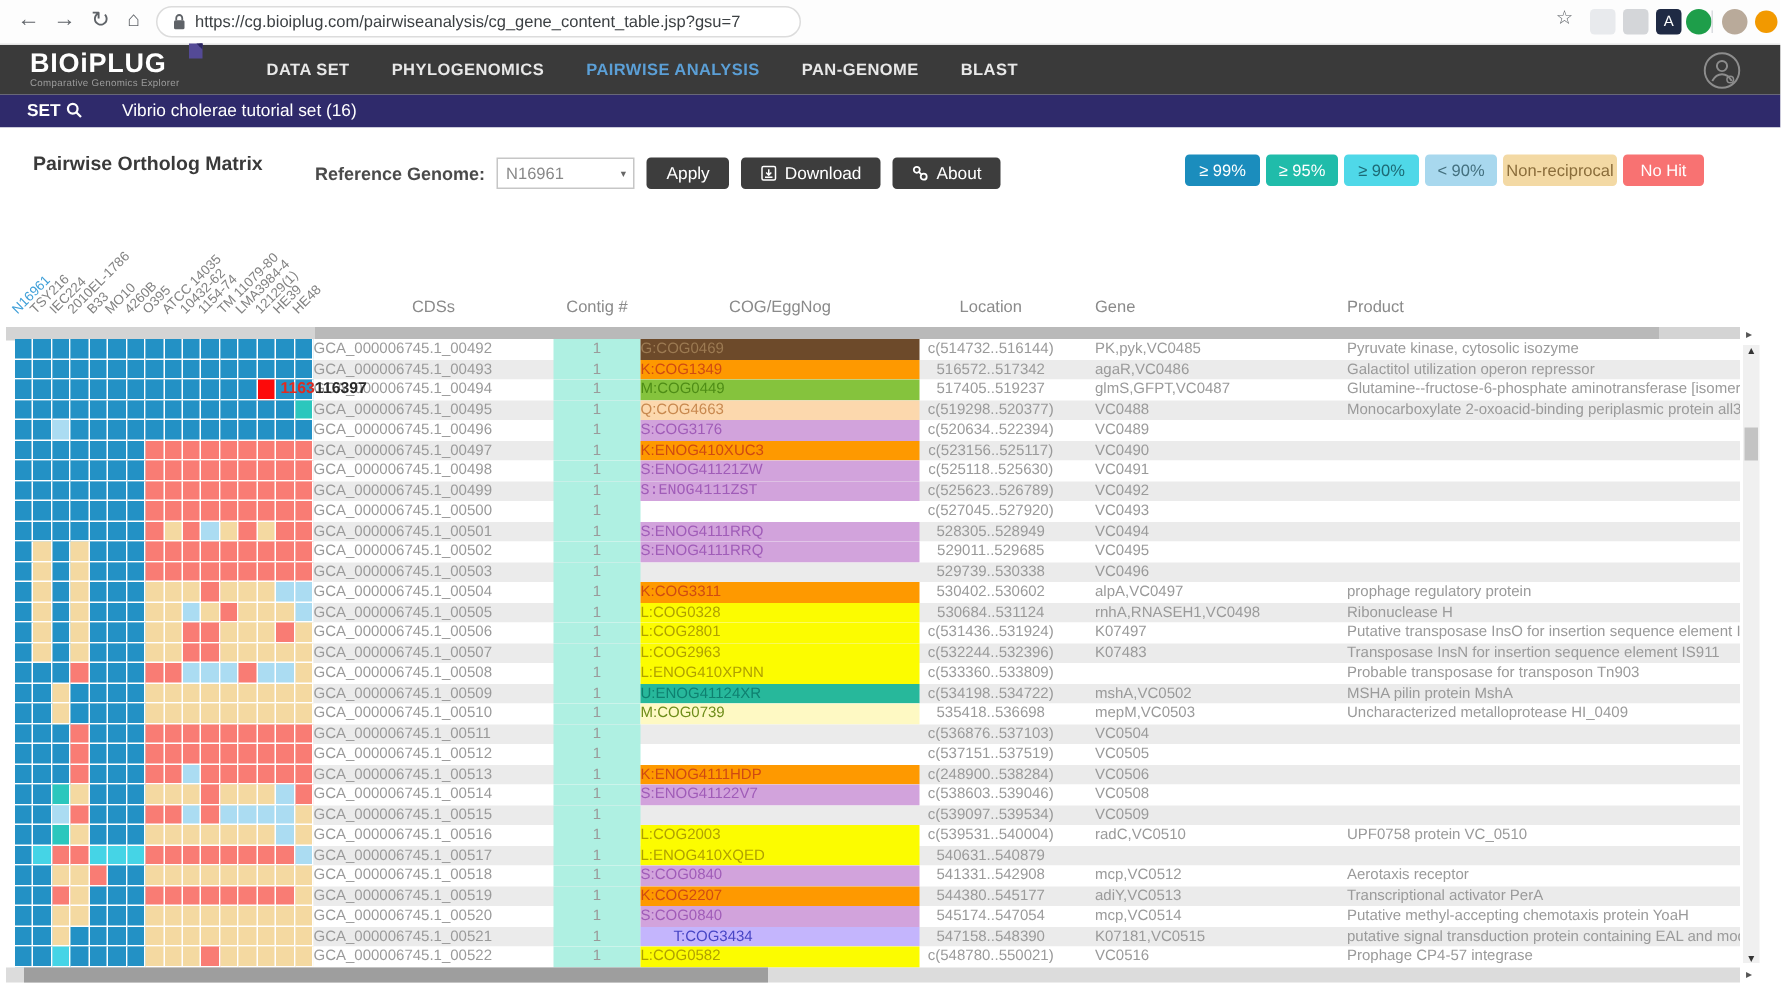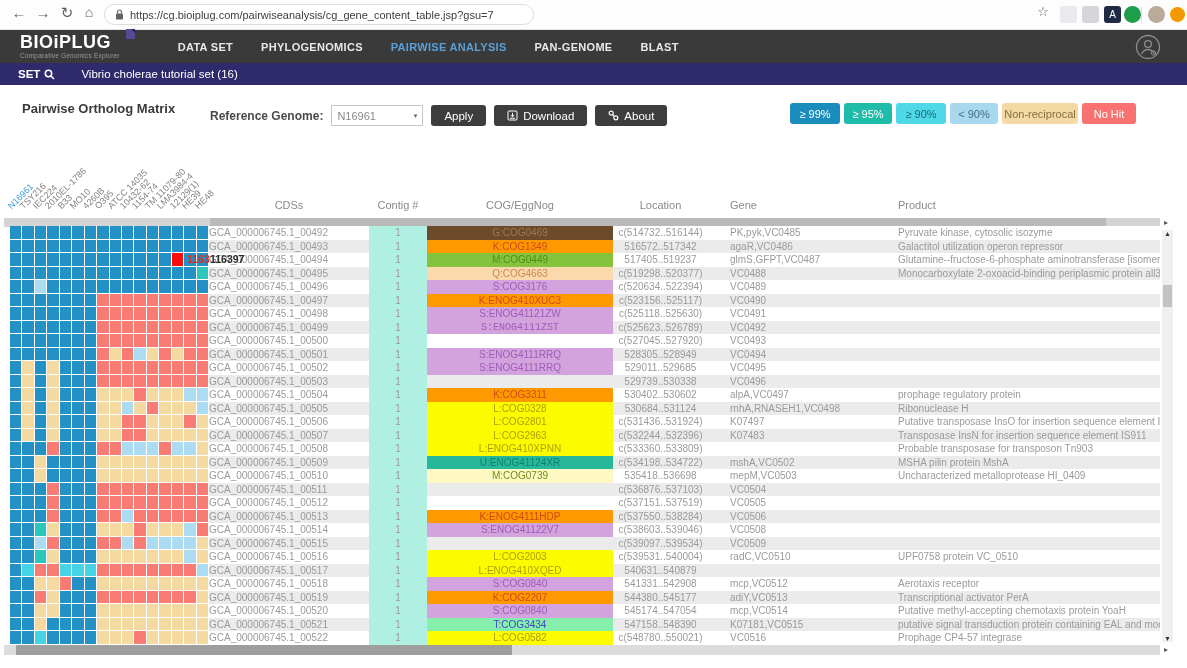--- a/index.html
+++ b/index.html
@@ -92,21 +92,21 @@
 
   
   .rows { position:absolute; left:0; top:141px; width:1160px; }
   .row { display:flex; height:13.5px; position:relative; }
   .mtx { width:209px; display:flex; padding-left:10px; }
   .mcell { width:12.44px; height:13.5px; border-right:1px solid #fff; border-bottom:1px solid #fff; }
   .tbl { flex:1; display:flex; font-size:10px; color:#9a9a9a; line-height:13.5px; background:#fff; }
   .row:nth-child(even) .tbl { background:#ebebeb; }
   .c-cds { width:160px; text-align:left; white-space:nowrap; overflow:hidden; }
   .c-contig { width:58px; text-align:center; background:#aff0e2; }
-  .c-cog { width:186px; text-align:center; white-space:nowrap; overflow:hidden; }
+  .c-cog { width:186px; white-space:nowrap; overflow:hidden; }
   .c-loc { width:95px; text-align:center; white-space:nowrap; }
   .c-gene { width:186px; padding-left:22px; white-space:nowrap; overflow:hidden; }
   .c-prod { width:266px; padding-left:4px; white-space:nowrap; overflow:hidden; }
 
   .hov { position:absolute; left:187px; top:0; display:flex; z-index:5; line-height:13.5px; }
   .hov-red { color:#e22a1e; font-weight:bold; font-size:10.5px; width:23px; overflow:hidden; white-space:nowrap; }
   .hov-dark { color:#2b2b2b; font-weight:bold; font-size:10.5px; white-space:nowrap; }
 </style>
 </head>
 <body>
@@ -850,21 +850,21 @@
           <div class="mcell" style="background: rgb(249, 124, 116);"></div>
           <div class="mcell" style="background: rgb(249, 124, 116);"></div>
           <div class="mcell" style="background: rgb(249, 124, 116);"></div>
           <div class="mcell" style="background: rgb(249, 124, 116);"></div>
           <div class="mcell" style="background: rgb(249, 124, 116);"></div>
         </div>
         <div class="tbl">
           <div class="c-cds">GCA_000006745.1_00513</div>
           <div class="c-contig">1</div>
           <div class="c-cog" style="background: rgb(254, 153, 0); color: rgb(207, 74, 18);">K:ENOG4111HDP</div>
-          <div class="c-loc">c(537550..538284)</div>
+          <div class="c-loc">c(248900..538284)</div>
           <div class="c-gene">VC0506</div>
           <div class="c-prod"></div>
         </div>
       </div>
       <div class="row">
         <div class="mtx">
           <div class="mcell" style="background: rgb(35, 145, 197);"></div>
           <div class="mcell" style="background: rgb(35, 145, 197);"></div>
           <div class="mcell" style="background: rgb(43, 199, 189);"></div>
           <div class="mcell" style="background: rgb(244, 217, 161);"></div>
@@ -1073,21 +1073,21 @@
           <div class="mcell" style="background: rgb(244, 217, 161);"></div>
           <div class="mcell" style="background: rgb(244, 217, 161);"></div>
           <div class="mcell" style="background: rgb(244, 217, 161);"></div>
           <div class="mcell" style="background: rgb(244, 217, 161);"></div>
           <div class="mcell" style="background: rgb(244, 217, 161);"></div>
           <div class="mcell" style="background: rgb(244, 217, 161);"></div>
         </div>
         <div class="tbl">
           <div class="c-cds">GCA_000006745.1_00521</div>
           <div class="c-contig">1</div>
-          <div class="c-cog" style="background: #86efac; color: rgb(71, 69, 197);">T:COG3434</div>
+          <div class="c-cog" style="background: #c4b5fd; color: rgb(71, 69, 197); padding-left: 22px;">T:COG3434</div>
           <div class="c-loc">547158..548390</div>
           <div class="c-gene">K07181,VC0515</div>
           <div class="c-prod">putative signal transduction protein containing EAL and modified HD-GYP domain</div>
         </div>
       </div>
       <div class="row">
         <div class="mtx">
           <div class="mcell" style="background: rgb(35, 145, 197);"></div>
           <div class="mcell" style="background: rgb(35, 145, 197);"></div>
           <div class="mcell" style="background: rgb(69, 212, 230);"></div>

